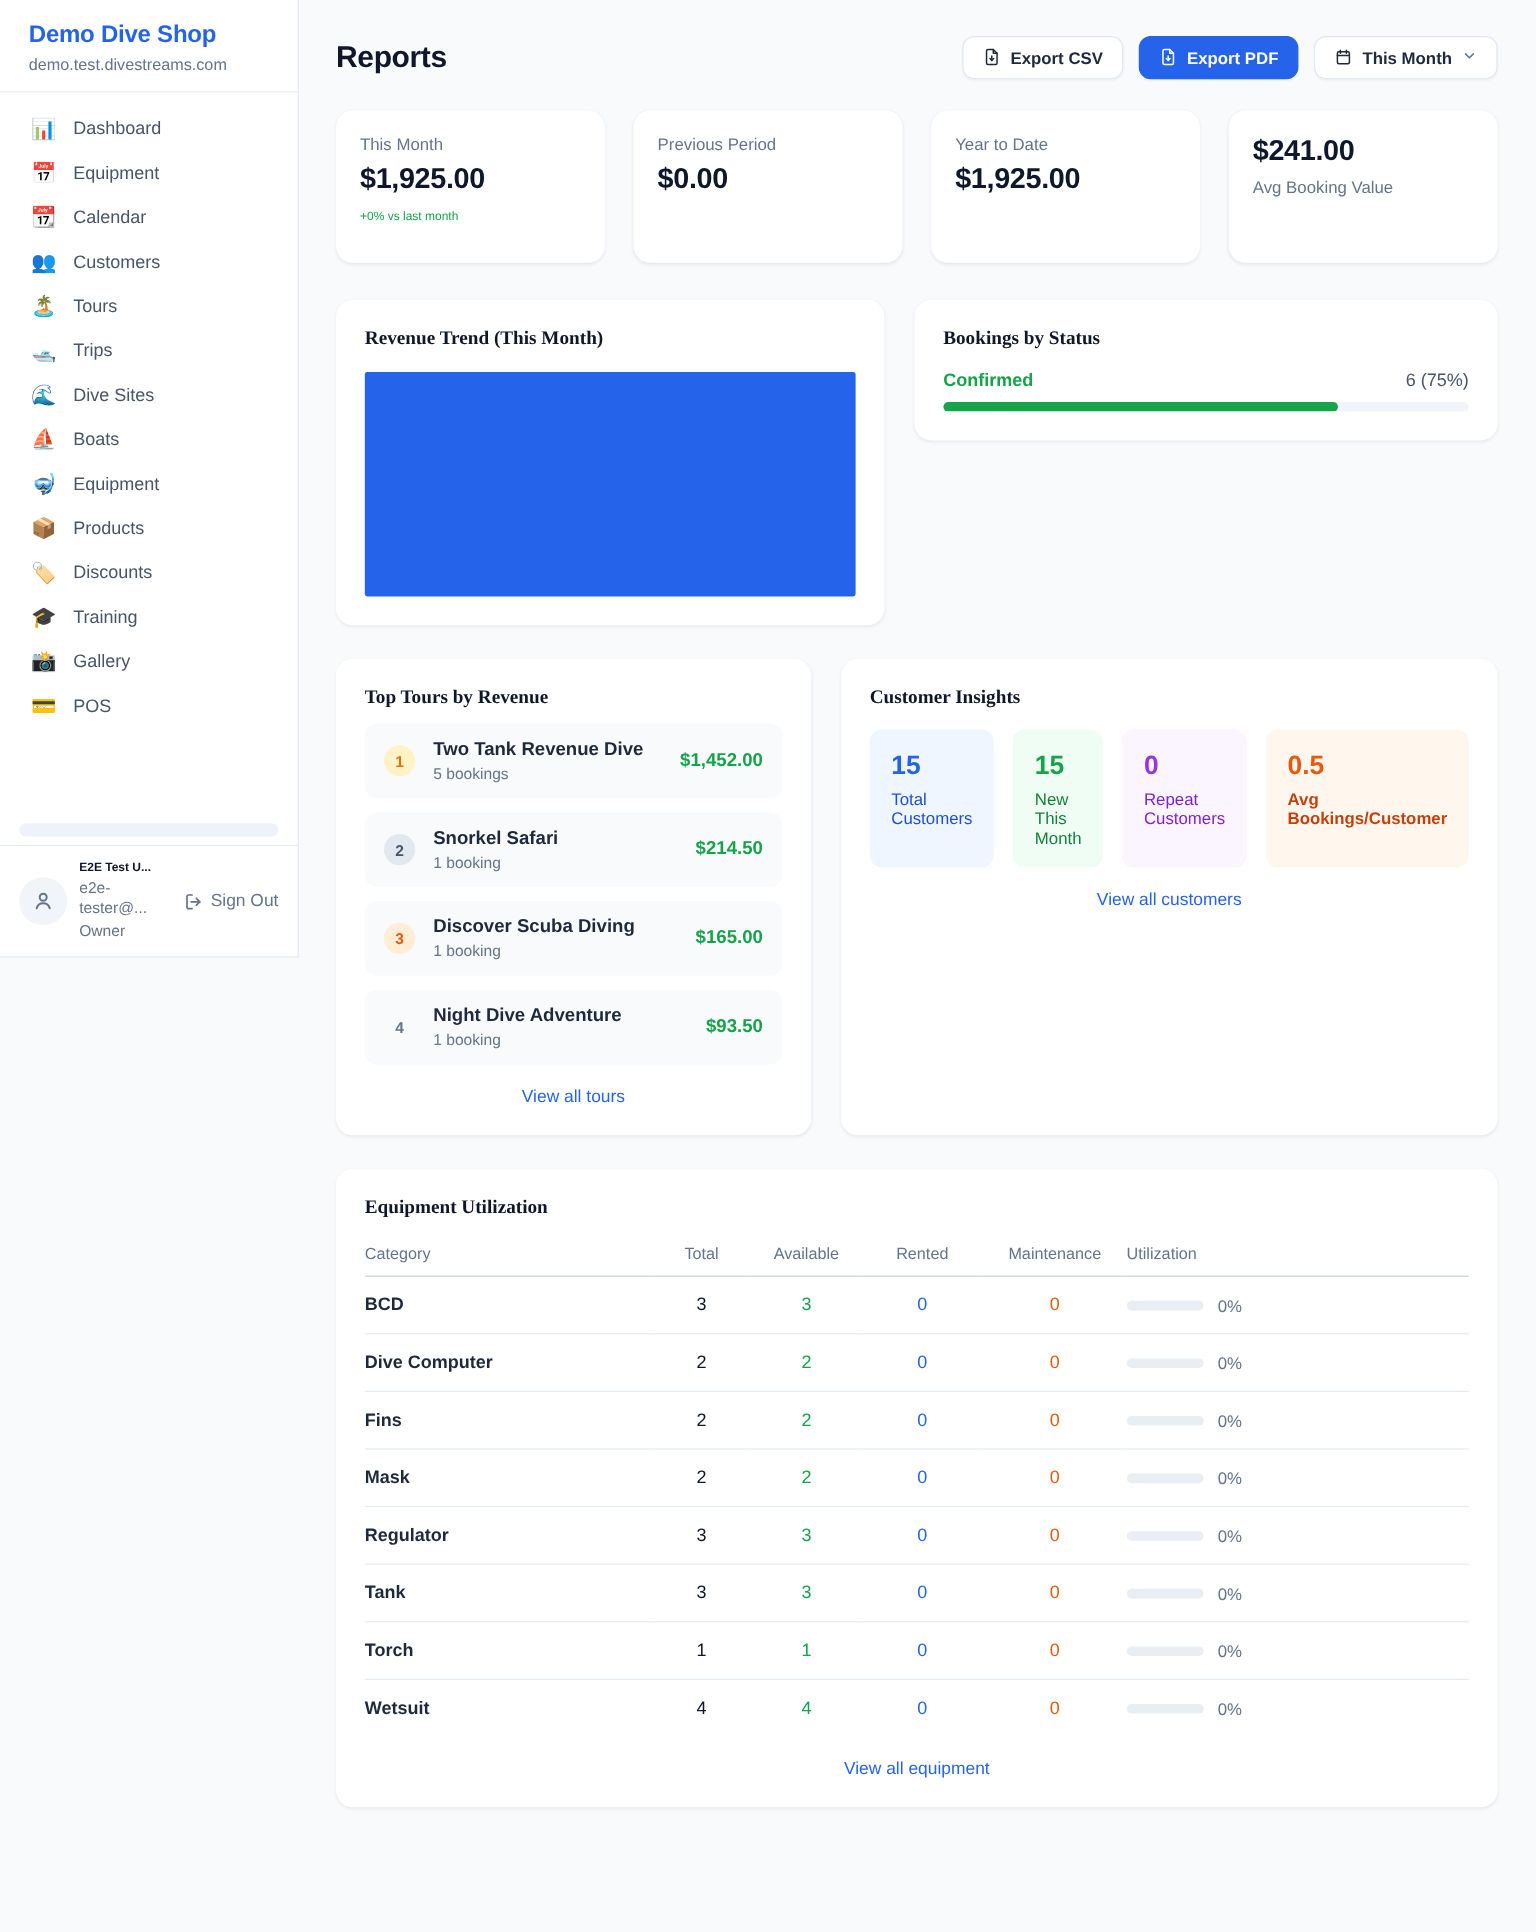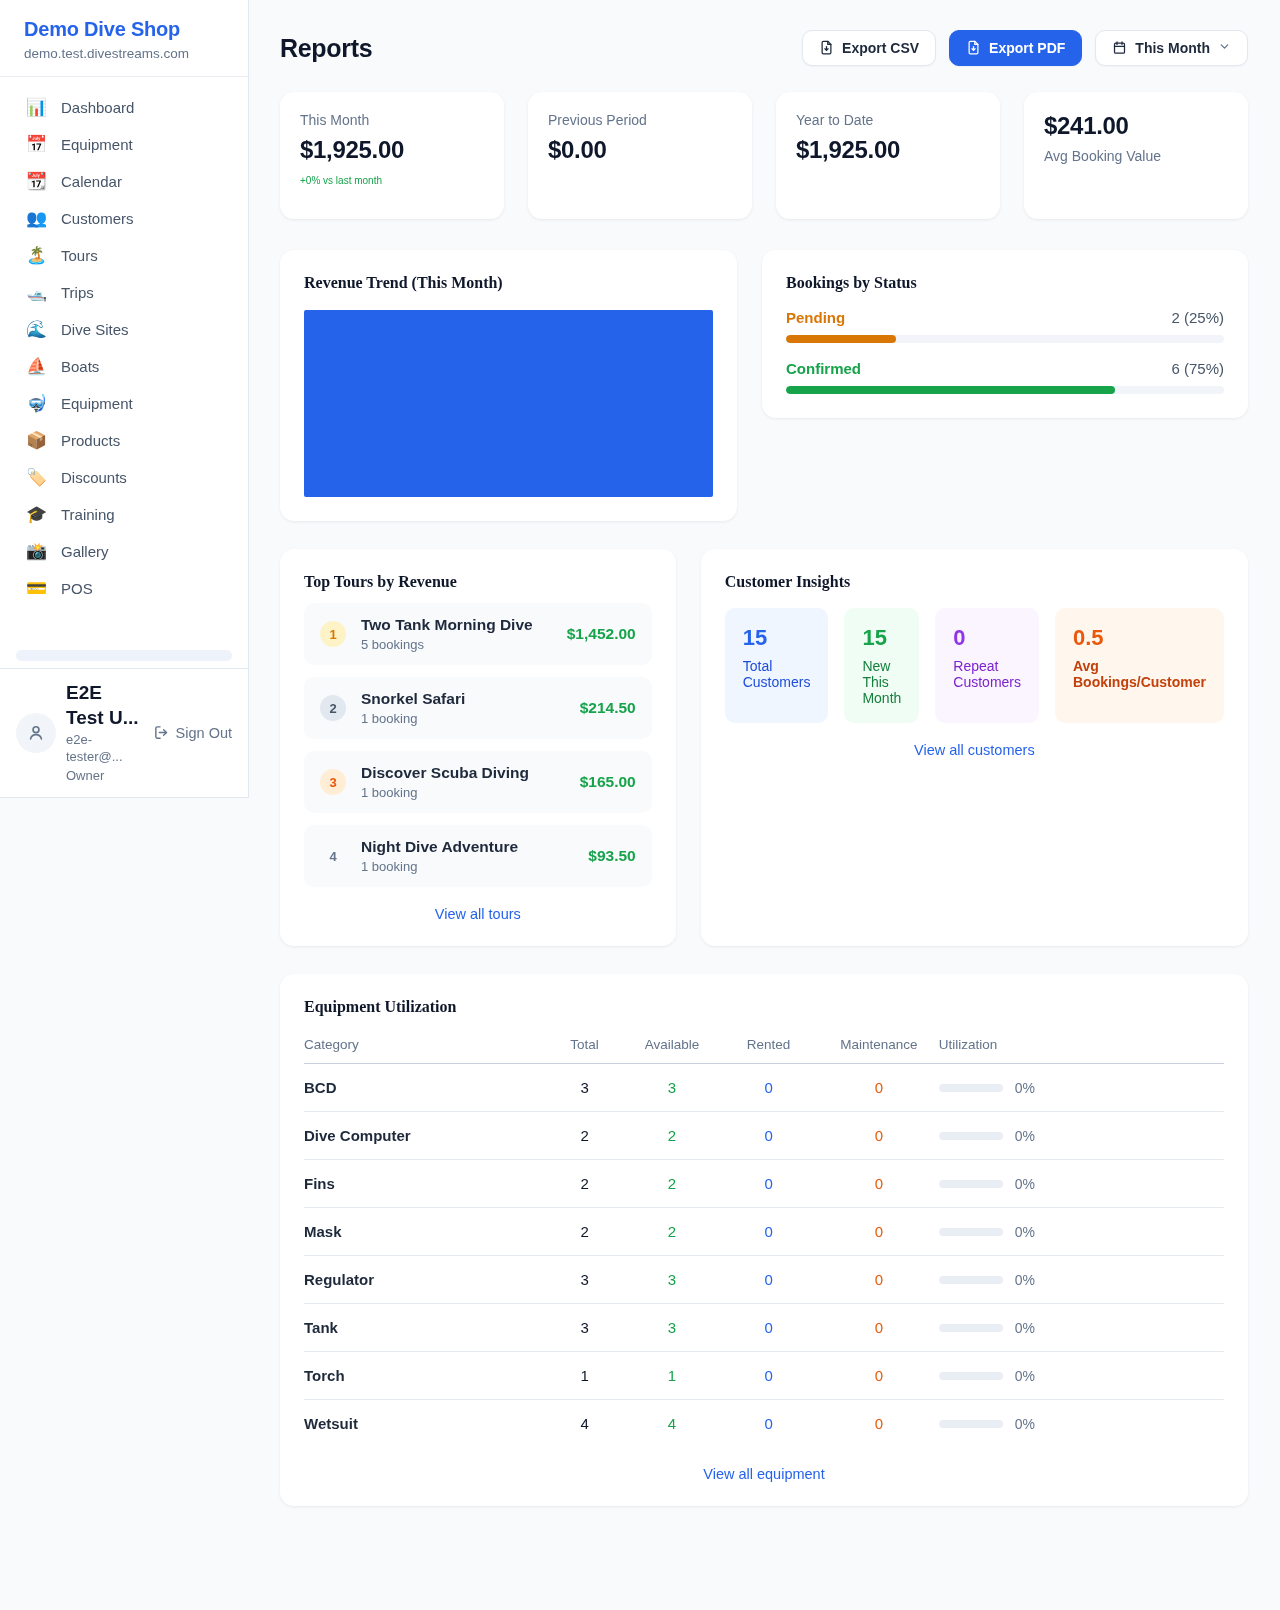--- a/index.html
+++ b/index.html
@@ -15,21 +15,21 @@
   .brand-domain { font-size:13.5px; color:#64748b; margin-top:5px; }
   .nav { flex:1; padding:12px 16px 0; overflow:hidden; }
   .nav-item { display:flex; align-items:center; gap:13px; padding:10px 10px; border-radius:8px;
               font-size:15px; color:#475569; cursor:pointer; }
   .nav-icon { width:22px; font-size:17px; line-height:1; text-align:center; }
   .active-peek { margin:0 16px 7px; height:11px; border-radius:8px; background:#eef2fb; }
   .user-footer { border-top:1px solid #e2e8f0; padding:12px 16px; display:flex; align-items:center; gap:10px; }
   .avatar { width:40px; height:40px; border-radius:50%; background:#f1f5f9; color:#64748b;
             display:flex; align-items:center; justify-content:center; flex:none; }
   .user-meta { flex:1; min-width:0; line-height:1.3; }
-  .user-name { font-size:19px; font-weight:700; color:#0f172a; }
+  .user-name { font-size:10px; font-weight:700; color:#0f172a; }
   .user-email { font-size:13px; color:#64748b; margin-top:2px; }
   .user-role { font-size:13px; color:#64748b; margin-top:2px; }
   .signout { display:flex; align-items:center; gap:6px; font-size:14.5px; color:#64748b; cursor:pointer; white-space:nowrap; }
 
   
   .main { margin-left:249px; padding:30px 32px 40px 31px; }
   .page-header { display:flex; align-items:center; justify-content:space-between; margin-bottom:26px; }
   .page-title { font-size:25px; font-weight:700; letter-spacing:-0.3px; color:#0f172a; }
   .header-actions { display:flex; gap:13px; }
   .btn { display:flex; gap:8px; padding:9px 16px; border-radius:10px; font-size:14px; font-weight:700;
@@ -257,46 +257,37 @@
 
     <div class="two-col">
       <div class="card">
         <div class="card-title">Revenue Trend (This Month)</div>
         <div class="chart-block"></div>
       </div>
       <div class="card self-start">
         <div class="card-title">Bookings by Status</div>
         <div>
           <div class="status-row-head">
-            <span class="status-label s0">Pending</span>
-            <span class="status-count">2 (25%)</span>
-          </div>
-          <div class="track">
-            <div class="fill s0" style="width: 25%;"></div>
-          </div>
-        </div>
-        <div>
-          <div class="status-row-head">
             <span class="status-label s1">Confirmed</span>
             <span class="status-count">6 (75%)</span>
           </div>
           <div class="track">
             <div class="fill s1" style="width: 75%;"></div>
           </div>
         </div>
       </div>
     </div>
 
     <div class="two-col">
       <div class="card">
         <div class="card-title">Top Tours by Revenue</div>
         <div class="tour-row">
           <span class="rank r1">1</span>
           <span>
-            <div class="tour-name">Two Tank Morning Dive</div>
+            <div class="tour-name">Two Tank Revenue Dive</div>
             <div class="tour-sub">5 bookings</div>
           </span>
           <span class="tour-amount">$1,452.00</span>
         </div>
         <div class="tour-row">
           <span class="rank r2">2</span>
           <span>
             <div class="tour-name">Snorkel Safari</div>
             <div class="tour-sub">1 booking</div>
           </span>

